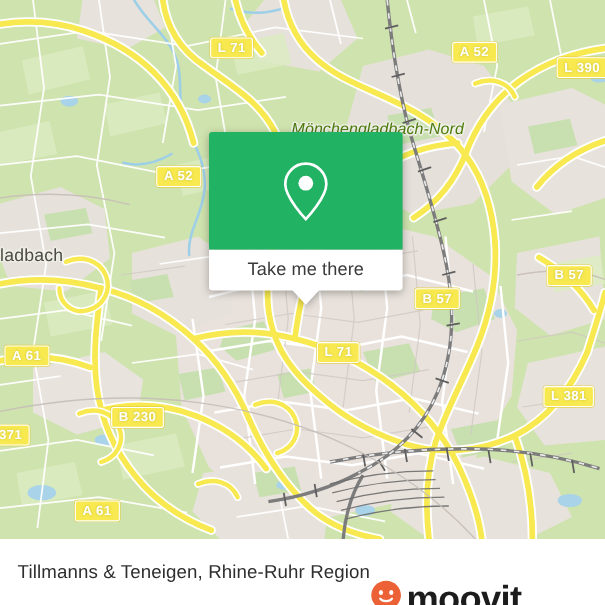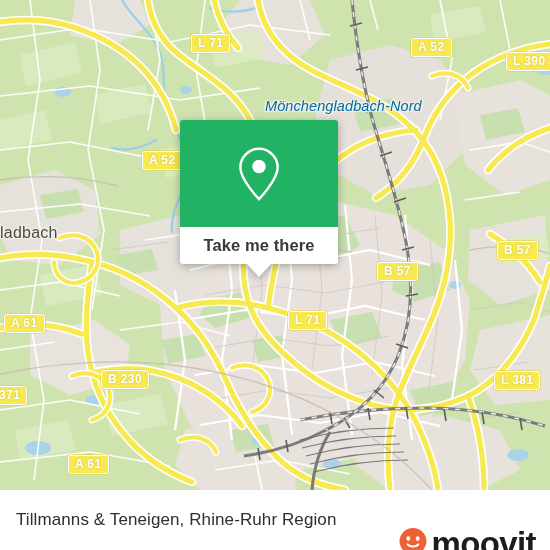--- a/index.html
+++ b/index.html
@@ -45,26 +45,25 @@
     font-size: 12.5px;
     color: #2b2b2b;
     padding-left: 9px;
     letter-spacing: 0.1px;
     white-space: nowrap;
   }
 
   
   .popup {
     position: absolute;
-    left: 180px;
+    left: 190px;
     top: 120px;
-    width: 158px;
+    width: 176px;
     z-index: 60;
     filter: drop-shadow(0 2px 4px rgba(0,0,0,0.30));
-    font-weight: bold;
   }
   .popup-green {
     background: #22b264;
     height: 107px;
     border-radius: 3px 3px 0 0;
     display: flex;
     align-items: center;
     justify-content: center;
   }
   .popup-white {
@@ -136,42 +135,43 @@
     text-shadow:
        1.4px 0 1px #eff0e6, -1.4px 0 1px #eff0e6,
        0 1.4px 1px #eff0e6, 0 -1.4px 1px #eff0e6,
        1px 1px 1px #eff0e6, -1px 1px 1px #eff0e6,
        1px -1px 1px #eff0e6, -1px -1px 1px #eff0e6;
   }
   .place-sub {
     position: absolute;
     font-size: 14.5px;
     font-style: italic;
-    color: #0369a1;
+    color: #4d7c0f;
     letter-spacing: 0.1px;
     white-space: nowrap;
     z-index: 20;
     text-shadow:
        1.4px 0 1px #f0f1e7, -1.4px 0 1px #f0f1e7,
        0 1.4px 1px #f0f1e7, 0 -1.4px 1px #f0f1e7,
        1px 1px 1px #f0f1e7, -1px 1px 1px #f0f1e7,
        1px -1px 1px #f0f1e7, -1px -1px 1px #f0f1e7;
+    margin-top: 12px;
   }
 
   
   .footer {
     position: absolute;
     left: 0;
     top: 490px;
     width: 550px;
     height: 60px;
     background: #ffffff;
     display: flex;
     align-items: center;
-    justify-content: space-between;
+    justify-content: flex-start;
     z-index: 70;
     overflow: hidden;
   }
   .footer-title {
     font-size: 17px;
     color: #2e2e2e;
     padding-left: 16px;
     letter-spacing: 0.1px;
     white-space: nowrap;
   }
@@ -433,21 +433,21 @@
     </svg>
 
     <div class="shield" style="left:191px;  top:34px;">L 71</div>
     <div class="shield" style="left:411px;  top:38px;">A 52</div>
     <div class="shield" style="left:506px;  top:52px;">L 390</div>
     <div class="shield" style="left:142px;  top:151px;">A 52</div>
     <div class="shield" style="left:497px;  top:241px;">B 57</div>
     <div class="shield" style="left:377px;  top:262px;">B 57</div>
     <div class="shield" style="left:4px;    top:314px;">A 61</div>
     <div class="shield" style="left:288px;  top:311px;">L 71</div>
-    <div class="shield" style="left:494px;  top:351px;margin-top:20px;">L 381</div>
+    <div class="shield" style="left:494px;  top:351px;">L 381</div>
     <div class="shield" style="left:101px;  top:370px;text-align:right;">B 230</div>
     <div class="shield" style="left:-8px;   top:386px;">371</div>
     <div class="shield" style="left:68px;   top:455px;">A 61</div>
     <div class="shield" style="left:356px;  top:449px;margin-top:44px;">L 116</div>
 
     <div class="place-sub" style="left:265px; top:98px;">Mönchengladbach-Nord</div>
     <div class="place-mid" style="left:-9px;  top:224px;">gladbach</div>
 
 
     <div class="popup">

